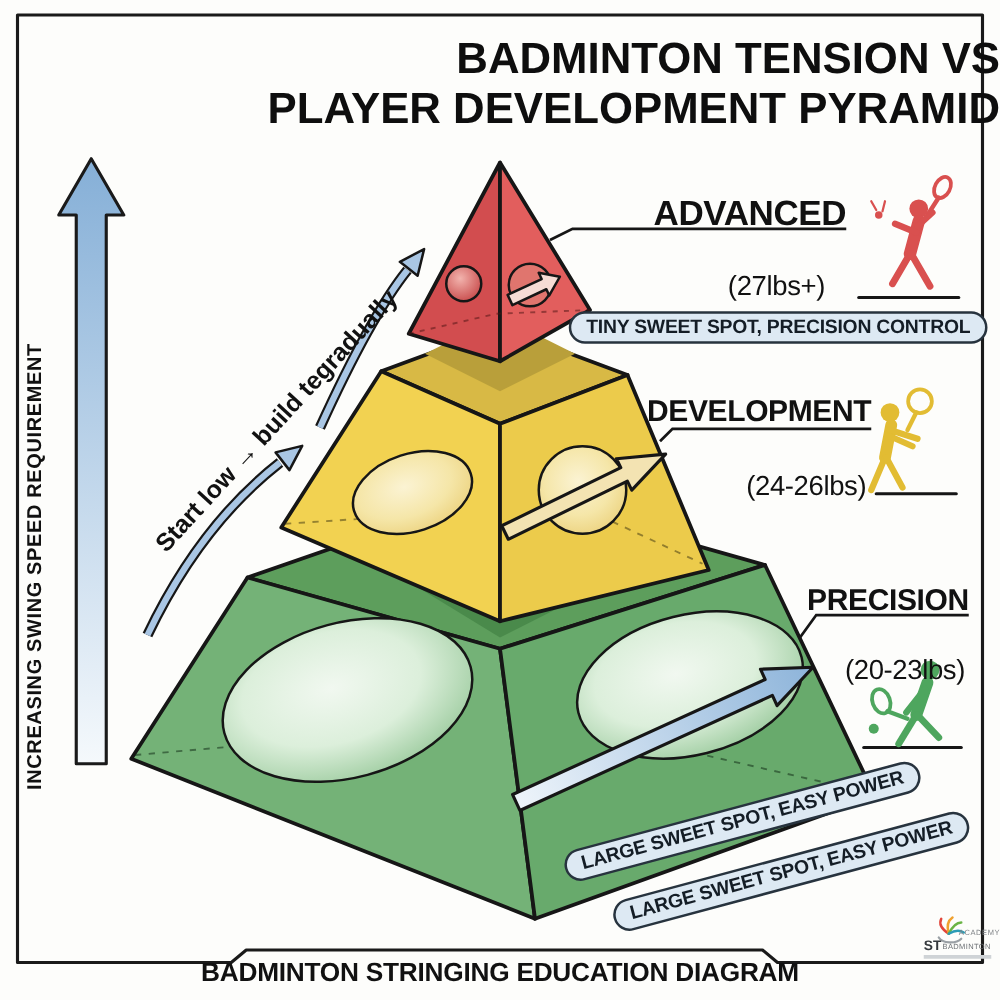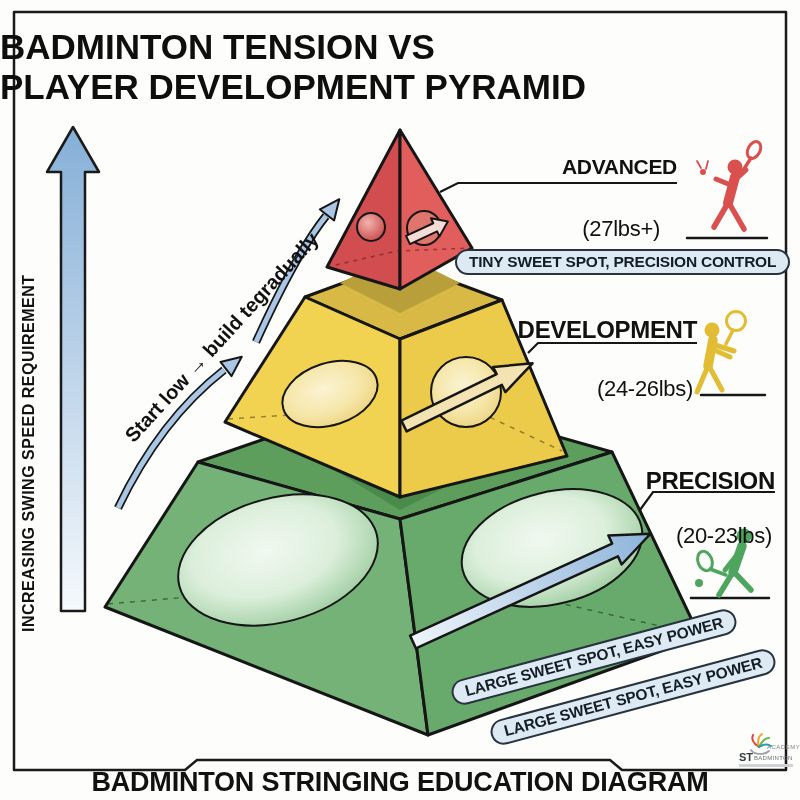--- a/index.html
+++ b/index.html
@@ -1,29 +1,29 @@
 <!DOCTYPE html>
 <html><head>
 <meta charset="utf-8">
 <style>
   html,body{margin:0;padding:0;background:#fff;}
   .canvas{position:relative;width:800px;height:800px;background:#fdfdfb;overflow:hidden;
           font-family:"Liberation Sans",sans-serif;color:#111;}
   svg.layer{position:absolute;left:0;top:0;}
   .abs{position:absolute;}
-  .title-line{left:0;right:0;text-align:left;font-weight:bold;font-size:35px;letter-spacing:0;color:#0e0e0e;white-space:nowrap;}
+  .title-line{left:0;right:0;text-align:right;font-weight:bold;font-size:35px;letter-spacing:0;color:#0e0e0e;white-space:nowrap;}
   .axis-label{left:20px;top:222px;height:410px;writing-mode:vertical-rl;transform:rotate(180deg);
               font-weight:bold;font-size:16px;letter-spacing:.5px;display:flex;align-items:center;white-space:nowrap;}
   .note{left:52px;top:326px;width:340px;text-align:center;font-weight:bold;font-size:20px;
         transform:rotate(-47.5deg);white-space:nowrap;}
-  .lvl-name{font-weight:bold;font-size:21px;letter-spacing:-.3px;white-space:nowrap;}
+  .lvl-name{font-weight:bold;font-size:28px;letter-spacing:-.3px;white-space:nowrap;}
   .lvl-range{font-size:22px;font-weight:400;letter-spacing:-.3px;white-space:nowrap;margin-top:29px;}
   .pill{position:absolute;background:#dde9f3;border:2px solid #27333e;border-radius:14px;
         padding:2px 12px;font-weight:bold;font-size:15.5px;color:#141d26;white-space:nowrap;letter-spacing:-.2px;}
-  .banner{left:0;right:0;top:767px;text-align:center;font-weight:bold;font-size:27px;letter-spacing:-.2px;}
+  .banner{left:0;right:0;top:767px;text-align:center;font-weight:bold;font-size:21px;letter-spacing:-.2px;}
   .logo-academy{left:767px;top:744px;font-size:6px;color:#808488;letter-spacing:.5px;}
   .logo-st{left:739px;top:751px;font-size:11px;font-weight:bold;color:#35393d;}
   .logo-badminton{left:754px;top:755px;font-size:6px;color:#6d7175;letter-spacing:.3px;}
   .logo-bar{left:739px;top:764px;width:54px;height:3px;background:#cfd3d6;}
 </style>
 </head>
 <body>
 
 <div class="canvas">
 

